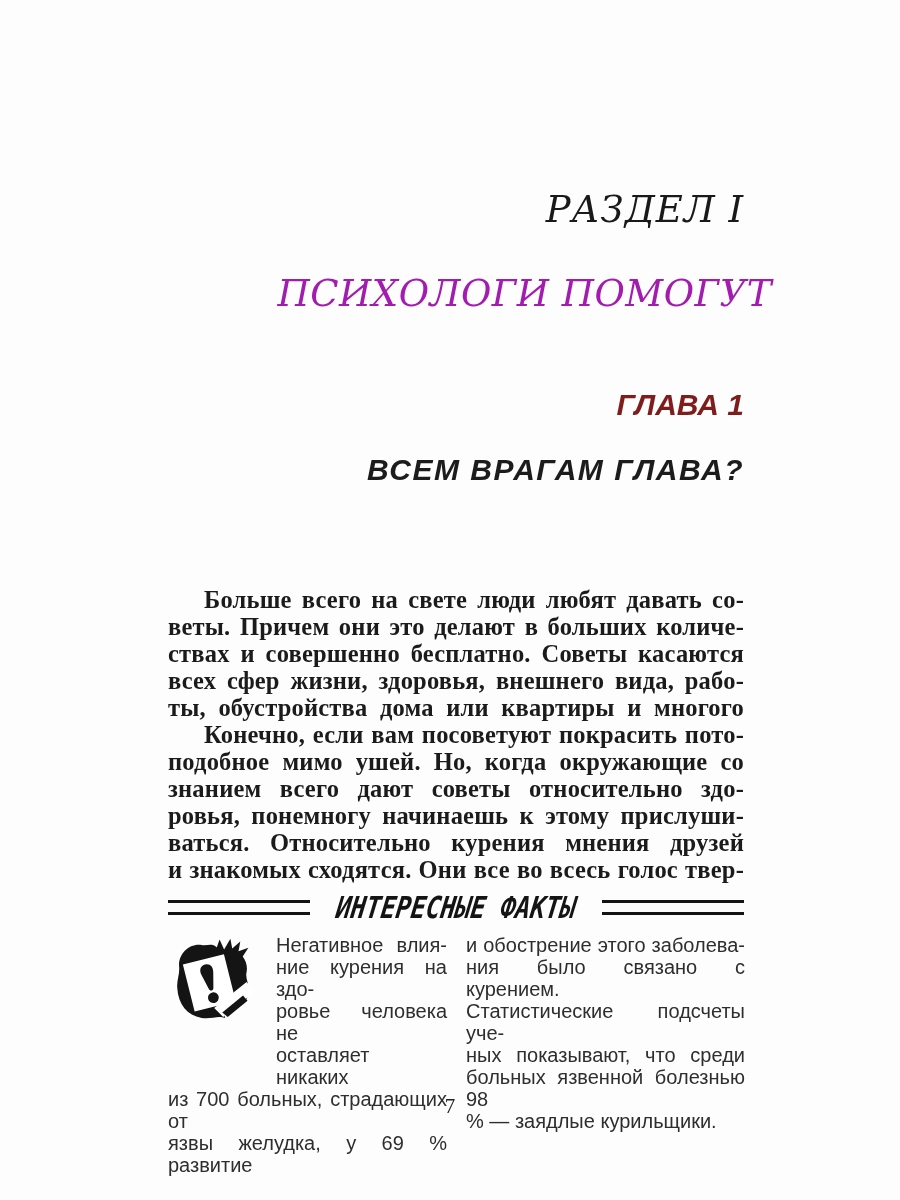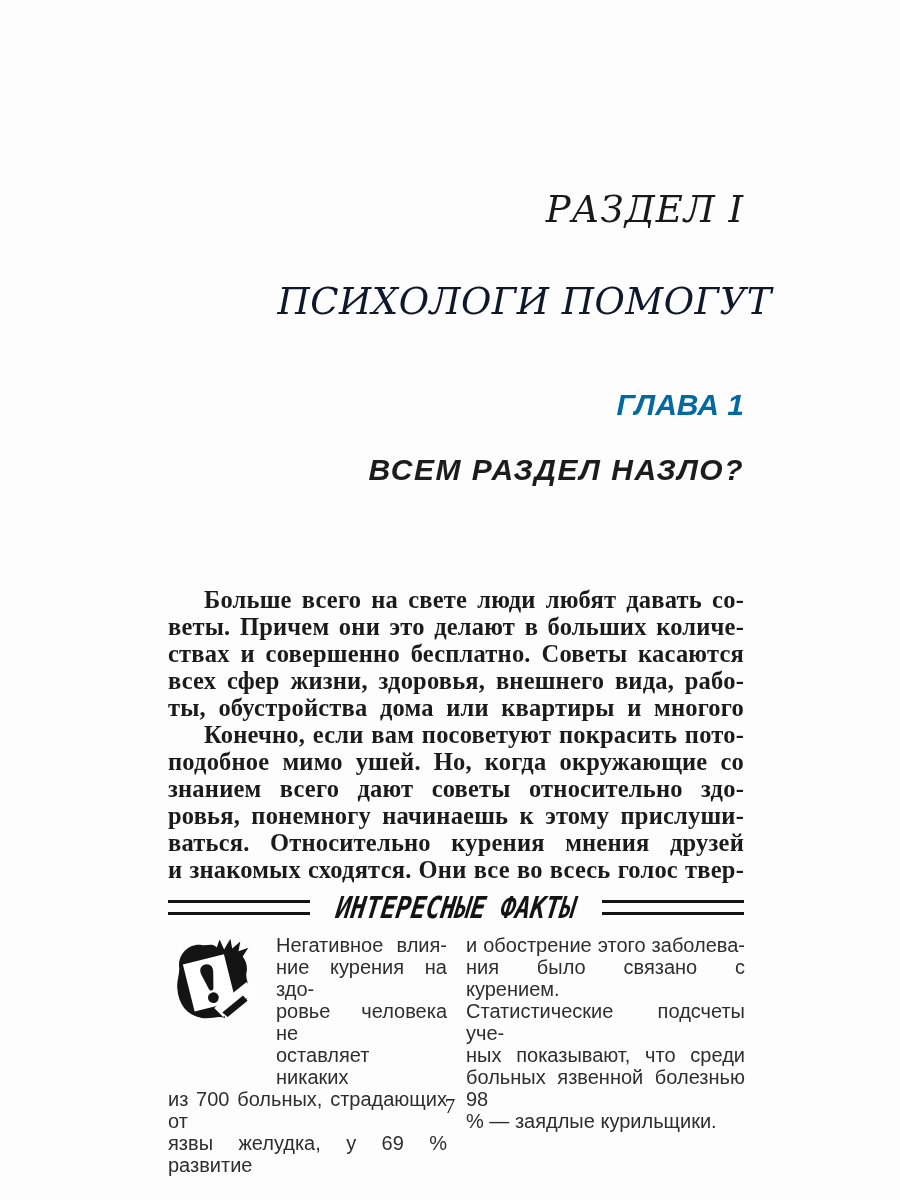--- a/index.html
+++ b/index.html
@@ -14,32 +14,32 @@
   .center { text-align: right; }
 
   .section-kicker {
     position: absolute; left: 168px; width: 576px; top: 188px;
     font-family: "DejaVu Serif", serif;
     font-style: italic;
     font-size: 37px; letter-spacing: 1px;
     color: #191919;
   }
   .section-title {
-    position: absolute; left: 140px; width: 632px; top: 280px;
+    position: absolute; left: 140px; width: 632px; top: 272px;
     font-family: "DejaVu Serif", serif;
     font-style: italic;
     font-size: 37px; letter-spacing: 0.5px;
-    color: #0f172a;
+    color: #a21caf;
   }
   .chapter-label {
     position: absolute; left: 168px; width: 576px; top: 388px;
     font-family: "Liberation Sans", sans-serif;
     font-weight: bold; font-style: italic;
     font-size: 30px;
-    color: #0369a1;
+    color: #7f1d1d;
   }
   .chapter-title {
     position: absolute; left: 168px; width: 576px; top: 453px;
     font-family: "Liberation Sans", sans-serif;
     font-weight: bold; font-style: italic;
     font-size: 30px; letter-spacing: 1.5px;
     color: #1c1c1c;
   }
 
   .bodytext {
@@ -101,21 +101,21 @@
 </style>
 </head>
 <body>
 
 <div class="page">
 
   <div class="section-kicker center">РАЗДЕЛ I</div>
   <div class="section-title center">ПСИХОЛОГИ ПОМОГУТ</div>
 
   <div class="chapter-label center">ГЛАВА 1</div>
-  <div class="chapter-title center">ВСЕМ РАЗДЕЛ НАЗЛО?</div>
+  <div class="chapter-title center">ВСЕМ ВРАГАМ ГЛАВА?</div>
 
   <div class="bodytext">
     <div>
       <div class="jline indent">Больше всего на свете люди любят давать со-</div>
       <div class="jline">веты. Причем они это делают в больших количе-</div>
       <div class="jline">ствах и совершенно бесплатно. Советы касаются</div>
       <div class="jline">всех сфер жизни, здоровья, внешнего вида, рабо-</div>
       <div class="jline">ты, обустройства дома или квартиры и многого</div>
     </div>
     <div>

